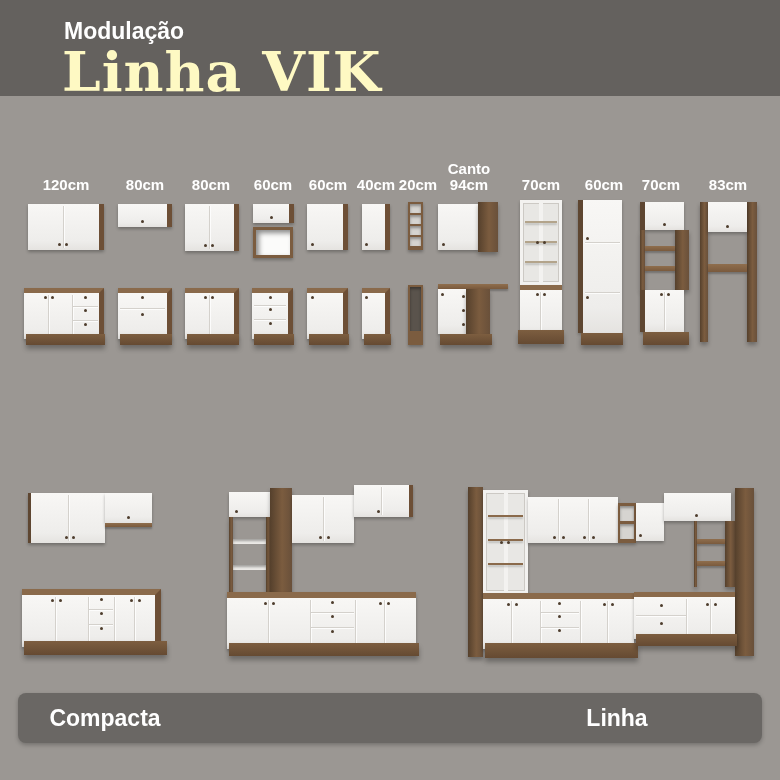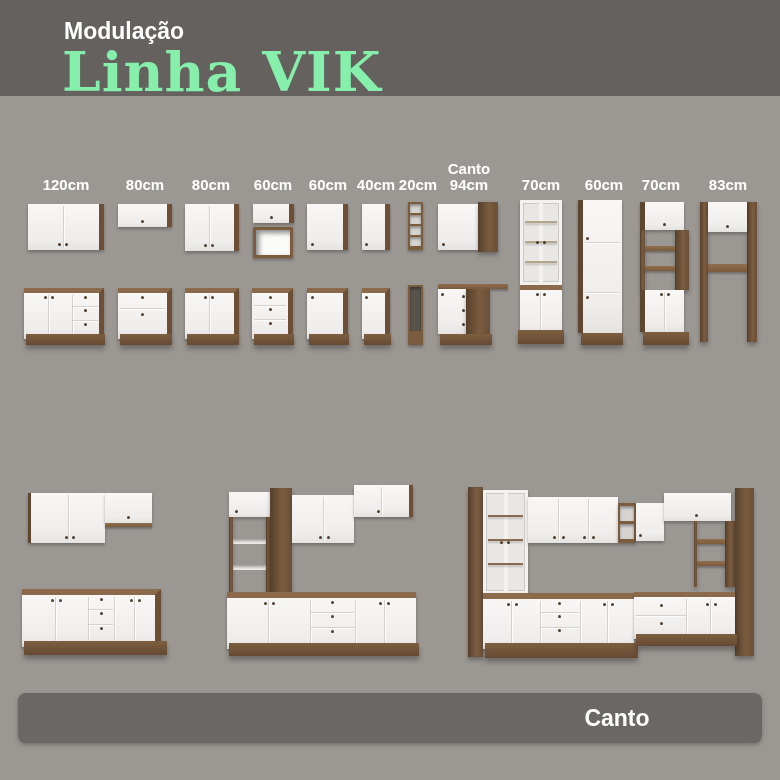--- a/index.html
+++ b/index.html
@@ -2,21 +2,21 @@
 <html><head>
 <meta charset="utf-8">
 <style>
   html,body{margin:0;padding:0;background:#9b9793;}
   .stage{position:relative;width:780px;height:780px;background:#9b9793;overflow:hidden;
          font-family:"Liberation Sans",sans-serif;}
   .abs{position:absolute;}
   
   .header{position:absolute;left:0;top:0;width:780px;height:96px;background:#64615e;text-align:right;}
   .kicker{position:absolute;left:64px;top:18px;color:#fff;font:bold 23px/26px "Liberation Sans",sans-serif;}
-  .title{position:absolute;left:62px;top:42px;color:#86efac;font:bold 55px/60px "DejaVu Serif",serif;letter-spacing:1px;}
+  .title{position:absolute;left:62px;top:42px;color:#fef9c3;font:bold 55px/60px "DejaVu Serif",serif;letter-spacing:1px;}
   
   .mods{position:absolute;left:0;top:122px;width:780px;height:260px;}
   .mlbl{position:absolute;color:#fff;font:bold 15px/16px "Liberation Sans",sans-serif;text-align:center;
         width:70px;transform:translateX(-50%);}
   .mlbl.two{width:48px;}
   
   .cab{position:absolute;background:linear-gradient(180deg,#f8f7f5 0%,#eeedeb 80%,#e5e3e0 100%);
        box-shadow:0 2px 3px rgba(0,0,0,.28);}
   .wt{border-top:5px solid #8a6a4b;}
   .wt6{border-top:6px solid #8a6a4b;}
@@ -342,16 +342,17 @@
       <i class="dv" style="left:76px"></i>
       <i class="hdl" style="left:26px;top:7px"></i>
       <i class="hdl" style="left:26px;top:25px"></i>
       <i class="hdl" style="left:72px;top:6px"></i>
       <i class="hdl" style="left:80px;top:6px"></i>
     </div>
     <div class="plinth" style="left:174px;top:158px;width:101px;height:12px"></div>
   </div>
 
   <div class="band footbar">
-    <span class="footlbl" style="left:599px">Canto</span>
+    <span class="footlbl" style="left:87px">Compacta</span>
+    <span class="footlbl" style="left:599px">Linha</span>
   </div>
 
 </div>
 
 </body></html>

